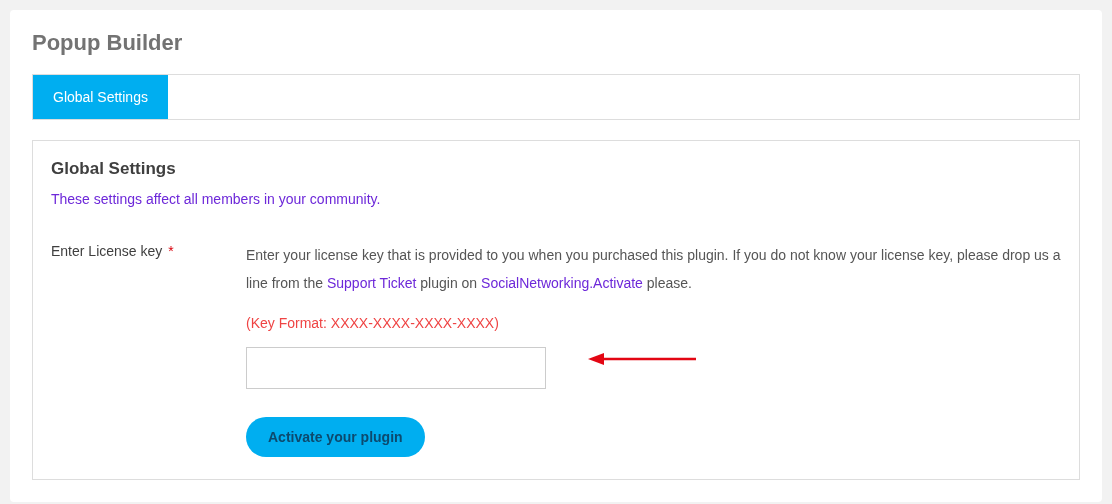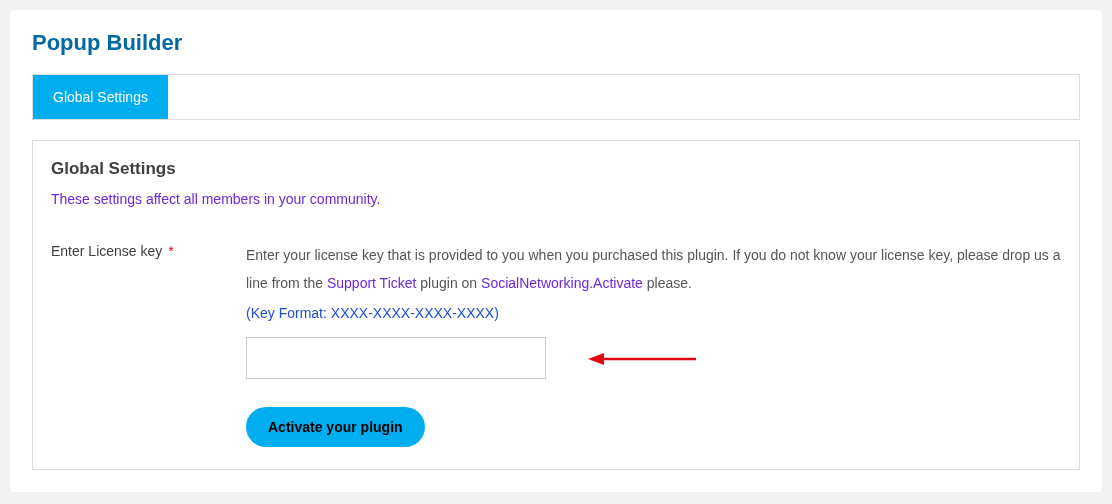--- a/index.html
+++ b/index.html
@@ -15,21 +15,21 @@
     .container {
       background: #fff;
       width: 1092px;
       margin: 0 auto;
       padding: 20px 22px 22px 22px;
       border-radius: 4px;
     }
     .page-title {
       font-size: 22px;
       font-weight: bold;
-      color: #0369a1;
+      color: #737373;
       margin-bottom: 18px;
     }
     .tabs {
       border: 1px solid #ddd;
       display: flex;
       margin-bottom: 20px;
       background:#fff;
     }
     .tab {
       padding: 14px 20px;
@@ -74,37 +74,37 @@
       flex: 1;
       font-size: 14px;
       color: #555;
       line-height: 2.0;
     }
     .field-body a {
       color: #6d28d9;
       text-decoration: none;
     }
     .key-format {
-      color: #1d4ed8;
-      margin-top: 2px;
+      color: #ef4444;
+      margin-top: 12px;
     }
     .license-input {
       display: block;
       width: 300px;
       height: 42px;
       border: 1px solid #ccc;
       margin-top: 10px;
       padding: 6px 8px;
       font-size: 14px;
     }
     .activate-btn {
       display: inline-block;
       margin-top: 28px;
       background: #00aef0;
-      color: #000000;
+      color: #0c4a6e;
       border: none;
       padding: 12px 22px;
       border-radius: 22px;
       font-size: 14px;
       font-weight: bold;
       cursor: pointer;
     }
     .arrow {
       position: absolute;
       left: 555px;

